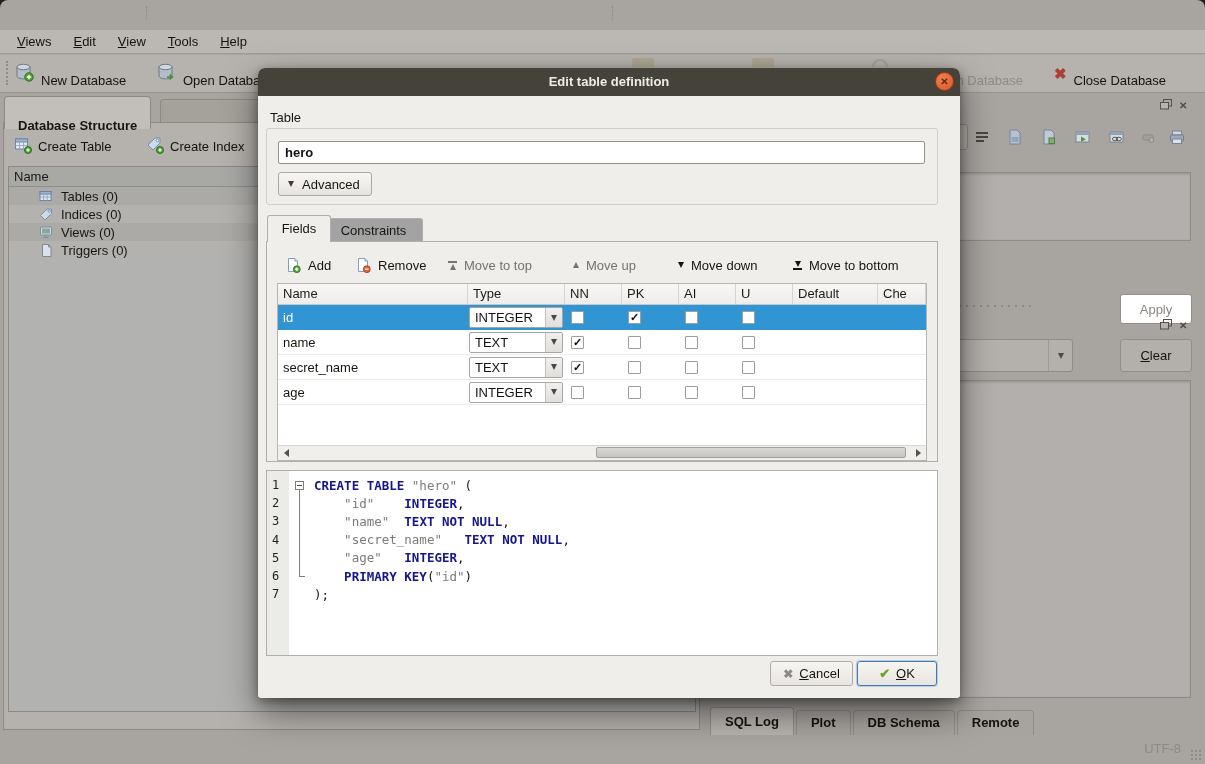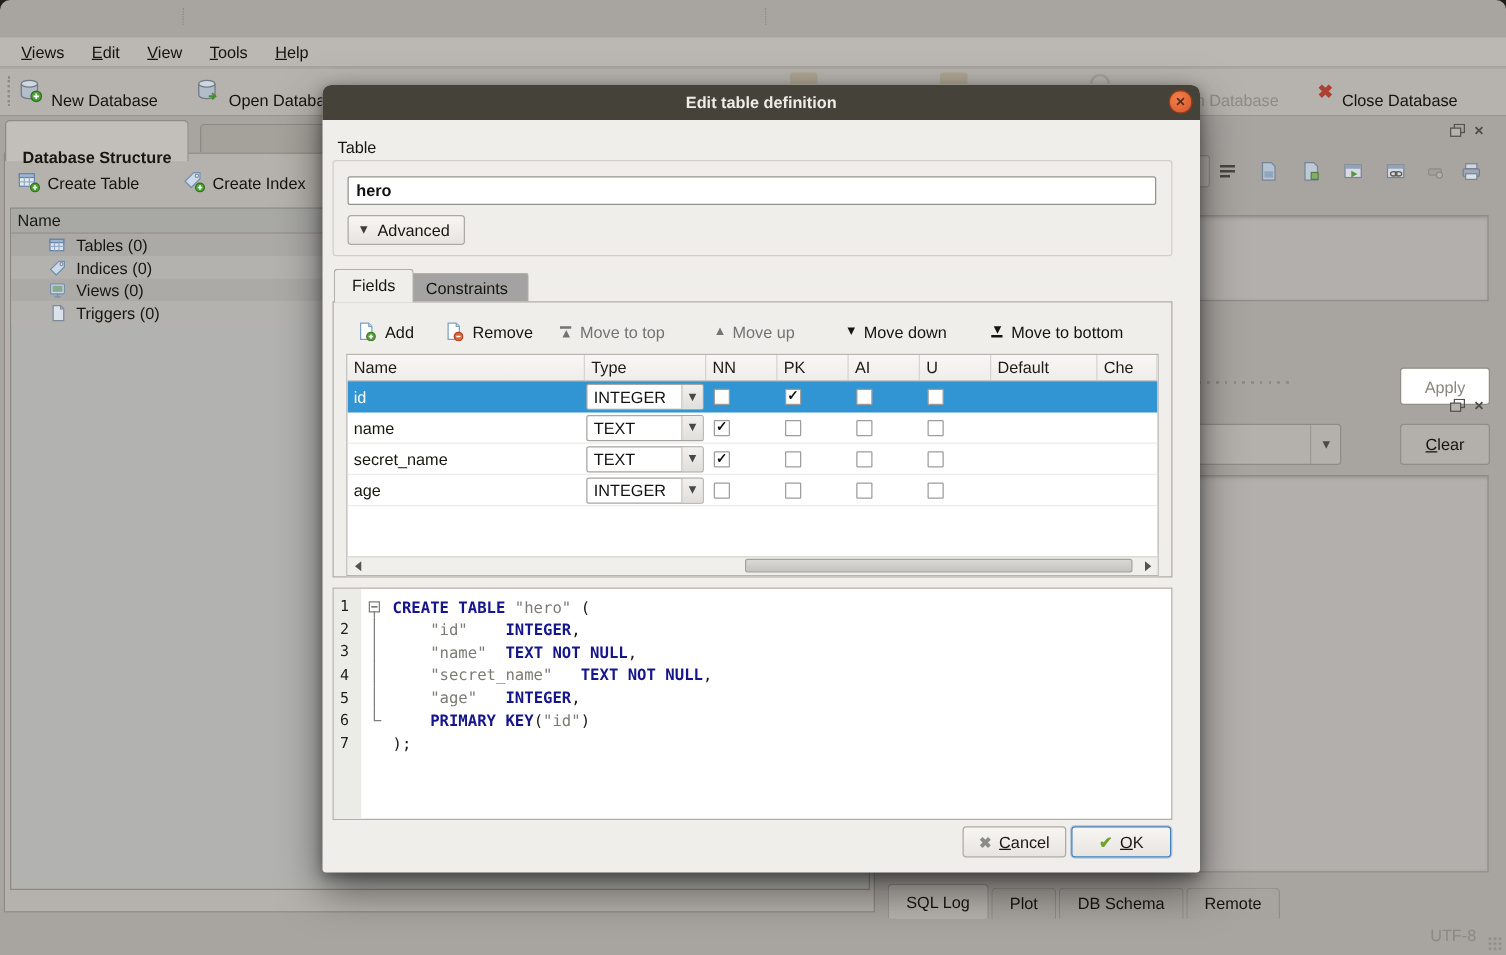--- a/index.html
+++ b/index.html
@@ -67,21 +67,21 @@
                   display:flex;align-items:center;justify-content:center;}
   .splitter-dots{position:absolute;left:952px;top:305px;width:80px;height:2px;
                  background:repeating-linear-gradient(90deg,#8c8882 0 2px,transparent 2px 7px);}
   .tri{width:0;height:0;border-left:4px solid transparent;border-right:4px solid transparent;}
   .tri.up{border-bottom:6px solid currentColor;}
   .tri.down{border-top:6px solid currentColor;}
   .tri.small{border-left-width:3.5px;border-right-width:3.5px;}
   
   .btab-bar{position:absolute;left:710px;top:707px;height:28px;display:flex;align-items:flex-end;gap:2px;}
   .btab{box-sizing:border-box;border:1px solid #908c87;border-bottom:none;border-radius:4px 4px 0 0;
-        background:#a7a39e;height:25px;line-height:24px;padding:0 14px;color:#14130e;white-space:nowrap;}
+        background:#a7a39e;height:25px;line-height:24px;padding:0 14px;color:#14130e;white-space:nowrap;font-weight:bold;}
   .btab.active{background:#b7b3ae;height:28px;line-height:27px;}
   .encoding{position:absolute;left:1121px;top:741px;width:60px;text-align:right;color:#8d8983;}
   .resize-grip{position:absolute;right:3px;bottom:3px;width:12px;height:12px;
                background:radial-gradient(circle,#8c8882 1px,transparent 1.2px);background-size:4px 4px;opacity:.9;}
   
   .dialog{position:absolute;left:258px;top:68px;width:690px;height:630px;background:#f0eeea;z-index:10;
           border-radius:7px 7px 3px 3px;box-shadow:0 14px 34px rgba(0,0,0,.5),0 3px 10px rgba(0,0,0,.35);padding-left:12px;}
   .dlg-titlebar{position:absolute;left:0;top:0;width:100%;height:28px;background:var(--dialog-titlebar,#454239);
                 border-radius:7px 7px 0 0;}
   .dlg-title{display:block;text-align:center;line-height:28px;font-weight:bold;color:#efece5;}

